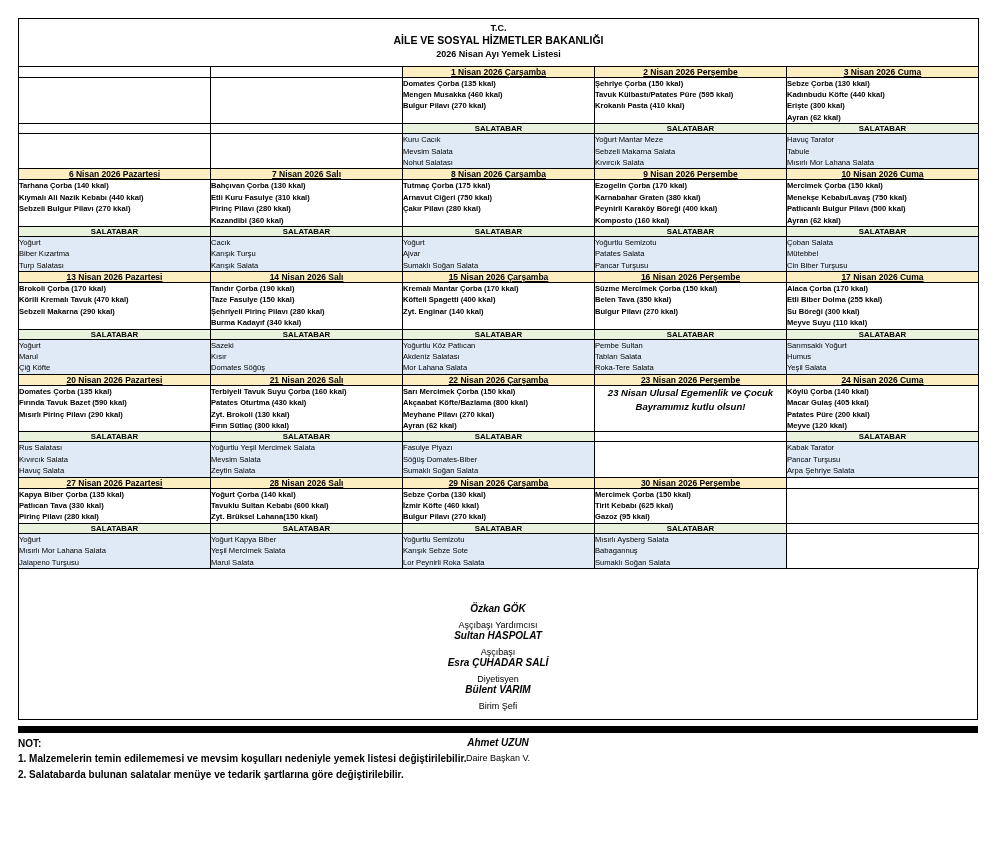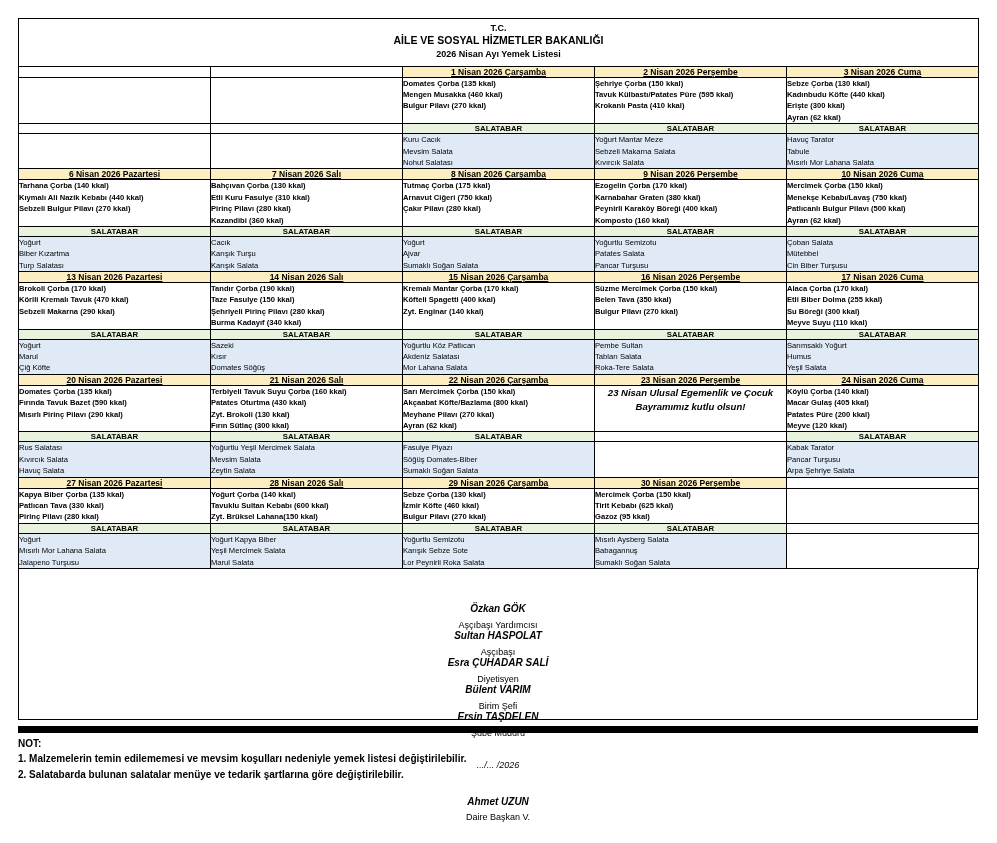--- a/index.html
+++ b/index.html
@@ -404,26 +404,21 @@
             <div class="role">Aşçıbaşı</div>
           </div>
           <div class="sigitem">
             <div class="name">Esra ÇUHADAR SALİ</div>
             <div class="role">Diyetisyen</div>
           </div>
           <div class="sigitem">
             <div class="name">Bülent VARIM</div>
             <div class="role">Birim Şefi</div>
           </div>
-          <div class="sigitem">
-            <div class="name">Ersin TAŞDELEN</div>
-            <div class="role">Şube Müdürü</div>
-          </div>
         </div>
-      <div class="datecenter">.../... /2026</div>
       <div class="centersig">
         <div class="name">Ahmet UZUN</div>
         <div class="role">Daire Başkan V.</div>
       </div>
     </div>
   </div>
 
   <div class="notes">
     <div class="nline">NOT:</div>
     <div class="nline">1. Malzemelerin temin edilememesi ve mevsim koşulları nedeniyle yemek listesi değiştirilebilir.</div>

